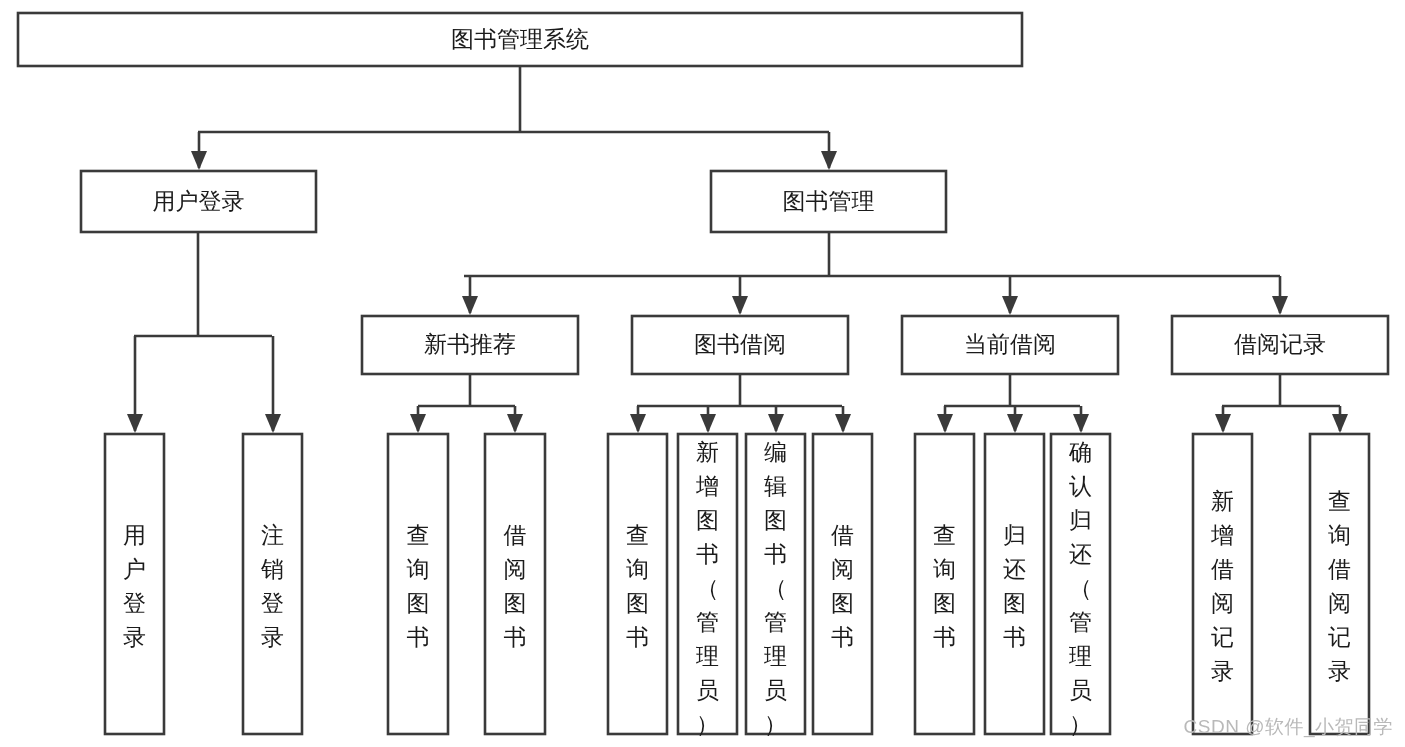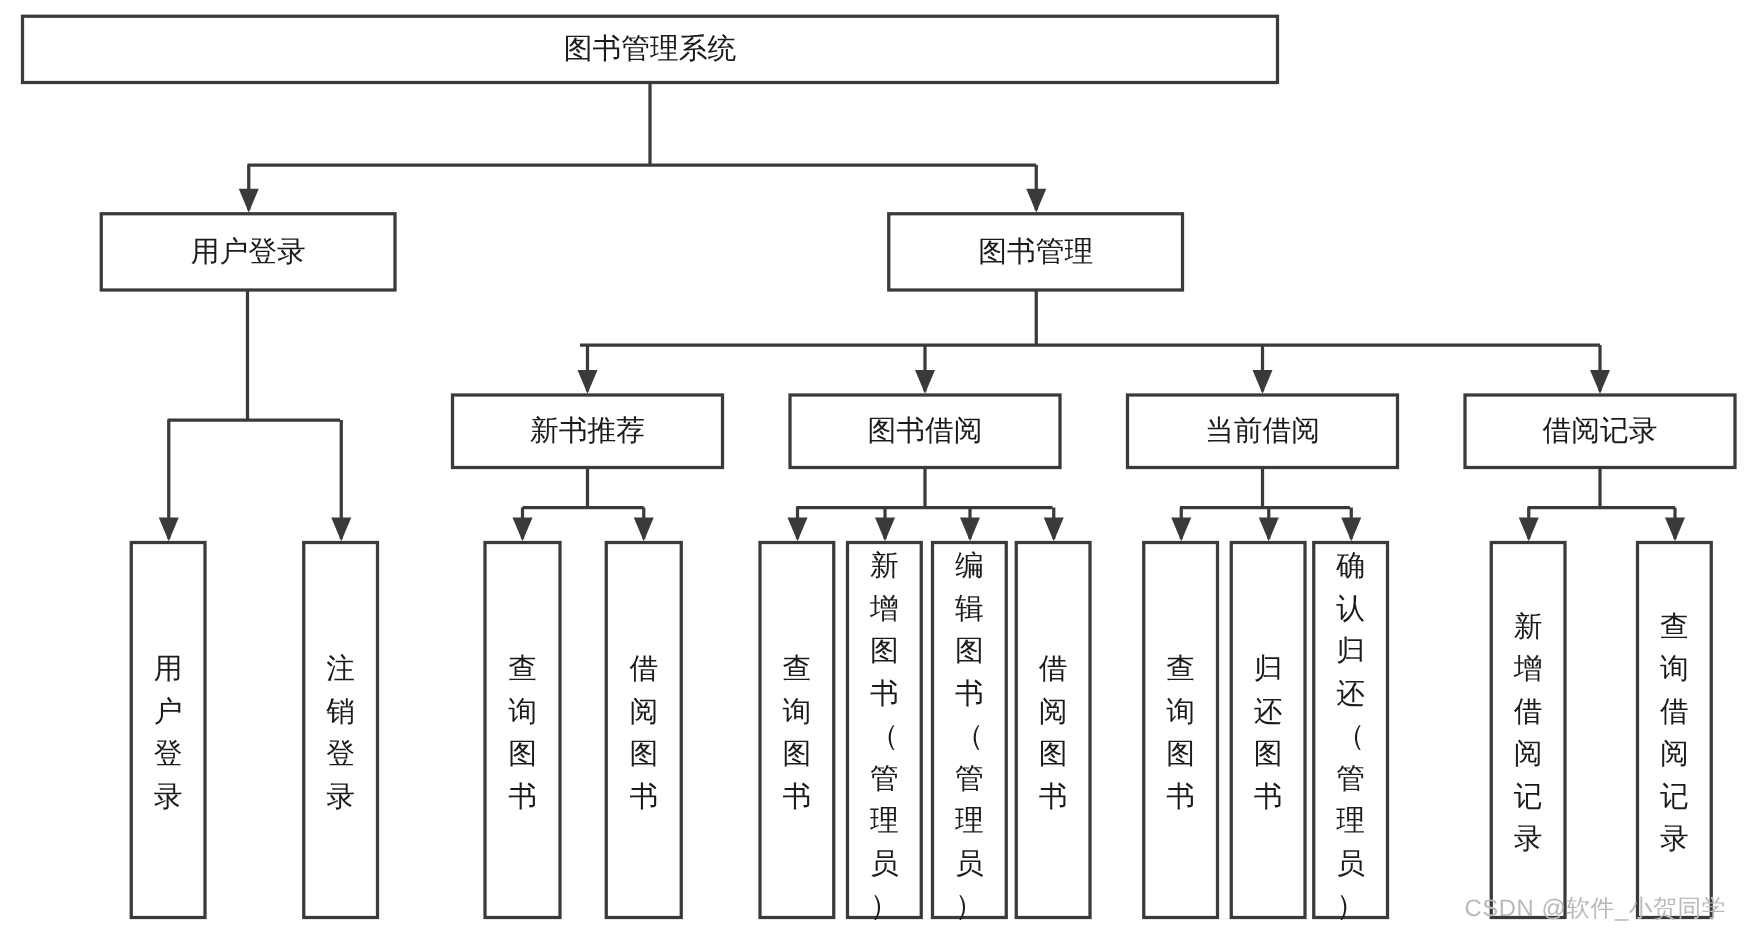--- a/index.html
+++ b/index.html
@@ -50,21 +50,21 @@
     dominant-baseline: middle;
   }
   .node-label-vert {
     fill: #1b1b1b;
     font-family: "Liberation Sans", "DejaVu Sans", sans-serif;
     font-size: 23px;
     text-anchor: middle;
   }
   .watermark {
     position: absolute;
-    right: 24px;
+    right: 12px;
     bottom: 7px;
     font-family: "Liberation Sans", "DejaVu Sans", sans-serif;
     font-size: 19px;
     color: #b9b9b9;
     letter-spacing: 0.5px;
     white-space: nowrap;
     user-select: none;
   }
 </style>
 </head>

